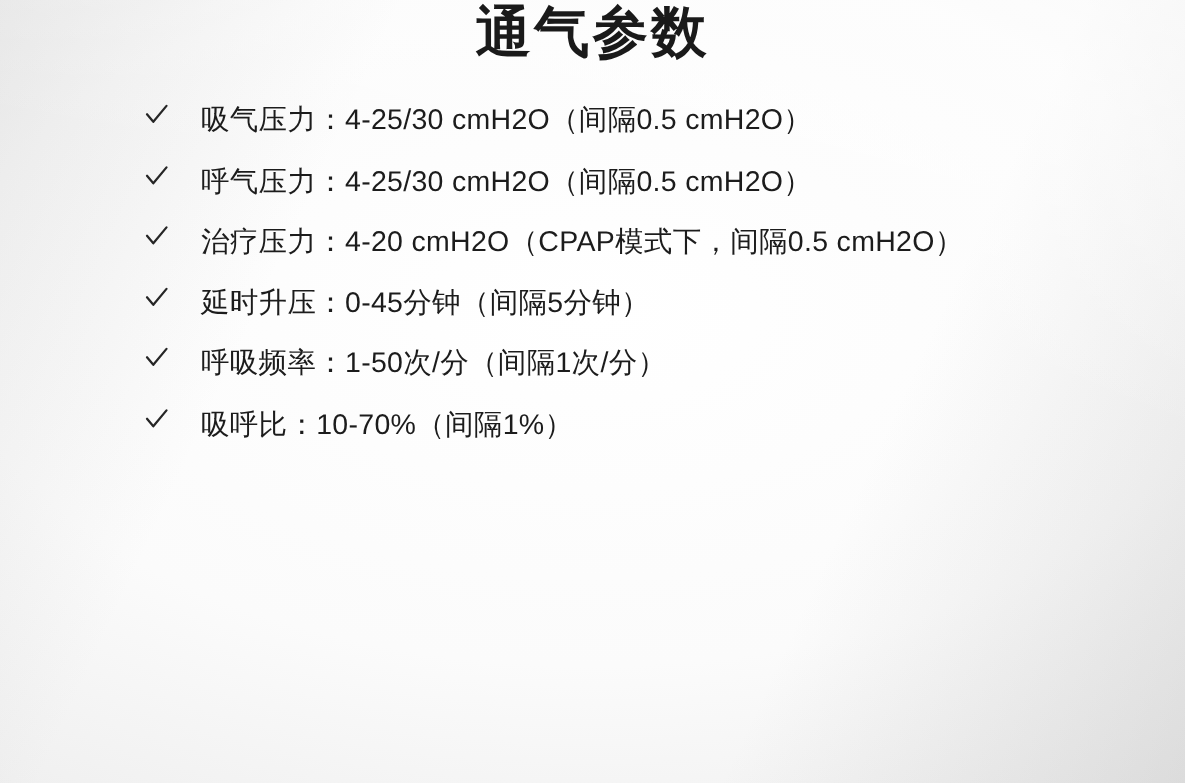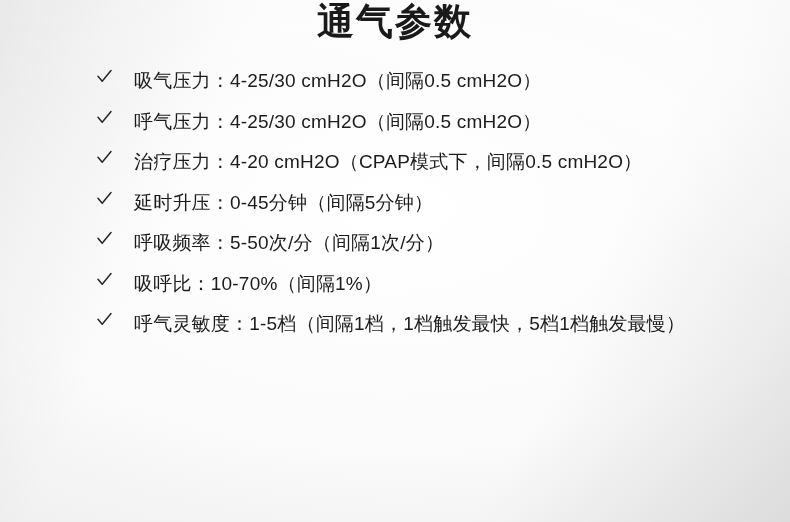--- a/index.html
+++ b/index.html
@@ -123,38 +123,30 @@
       </span>
       <span class="text">延时升压：0-45分钟（间隔5分钟）</span>
     </li>
 
     <li class="item">
       <span class="check">
         <svg width="17" height="17" viewBox="0 0 17 17" aria-hidden="true">
           <path d="M2 8.2 L6.2 13.2 L15 2.6" fill="none" stroke="#262626" stroke-width="1.5" stroke-linecap="round" stroke-linejoin="round"></path>
         </svg>
       </span>
-      <span class="text">呼吸频率：5-50次/分（间隔1次/分）</span>
+      <span class="text">呼吸频率：1-50次/分（间隔1次/分）</span>
     </li>
 
     <li class="item">
       <span class="check">
         <svg width="17" height="17" viewBox="0 0 17 17" aria-hidden="true">
           <path d="M2 8.2 L6.2 13.2 L15 2.6" fill="none" stroke="#262626" stroke-width="1.5" stroke-linecap="round" stroke-linejoin="round"></path>
         </svg>
       </span>
       <span class="text">吸呼比：10-70%（间隔1%）</span>
     </li>
 
 
 
-    <li class="item">
-      <span class="check">
-        <svg width="17" height="17" viewBox="0 0 17 17" aria-hidden="true">
-          <path d="M2 8.2 L6.2 13.2 L15 2.6" fill="none" stroke="#262626" stroke-width="1.5" stroke-linecap="round" stroke-linejoin="round"></path>
-        </svg>
-      </span>
-      <span class="text">呼气灵敏度：1-5档（间隔1档，1档触发最快，5档1档触发最慢）</span>
-    </li>
 
 
   </ul>
 </div>
 
 </body></html>

